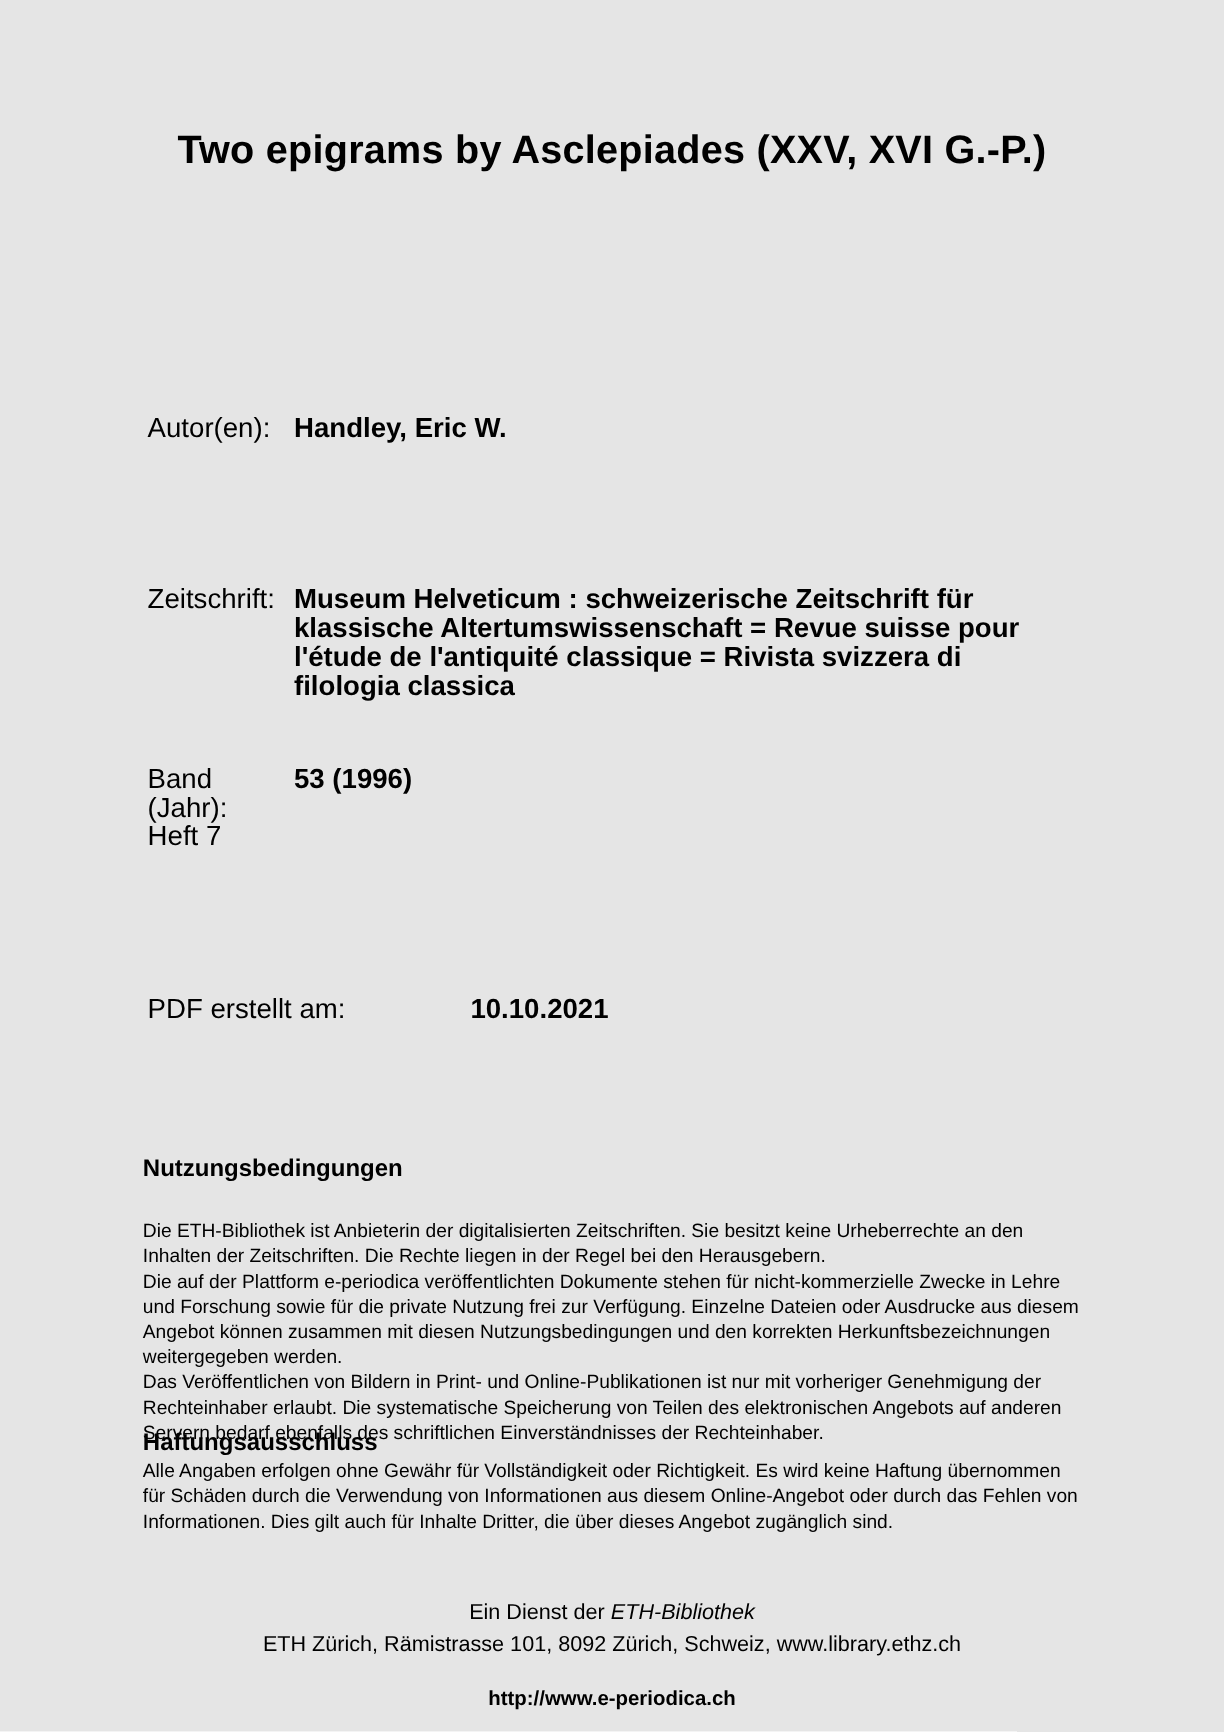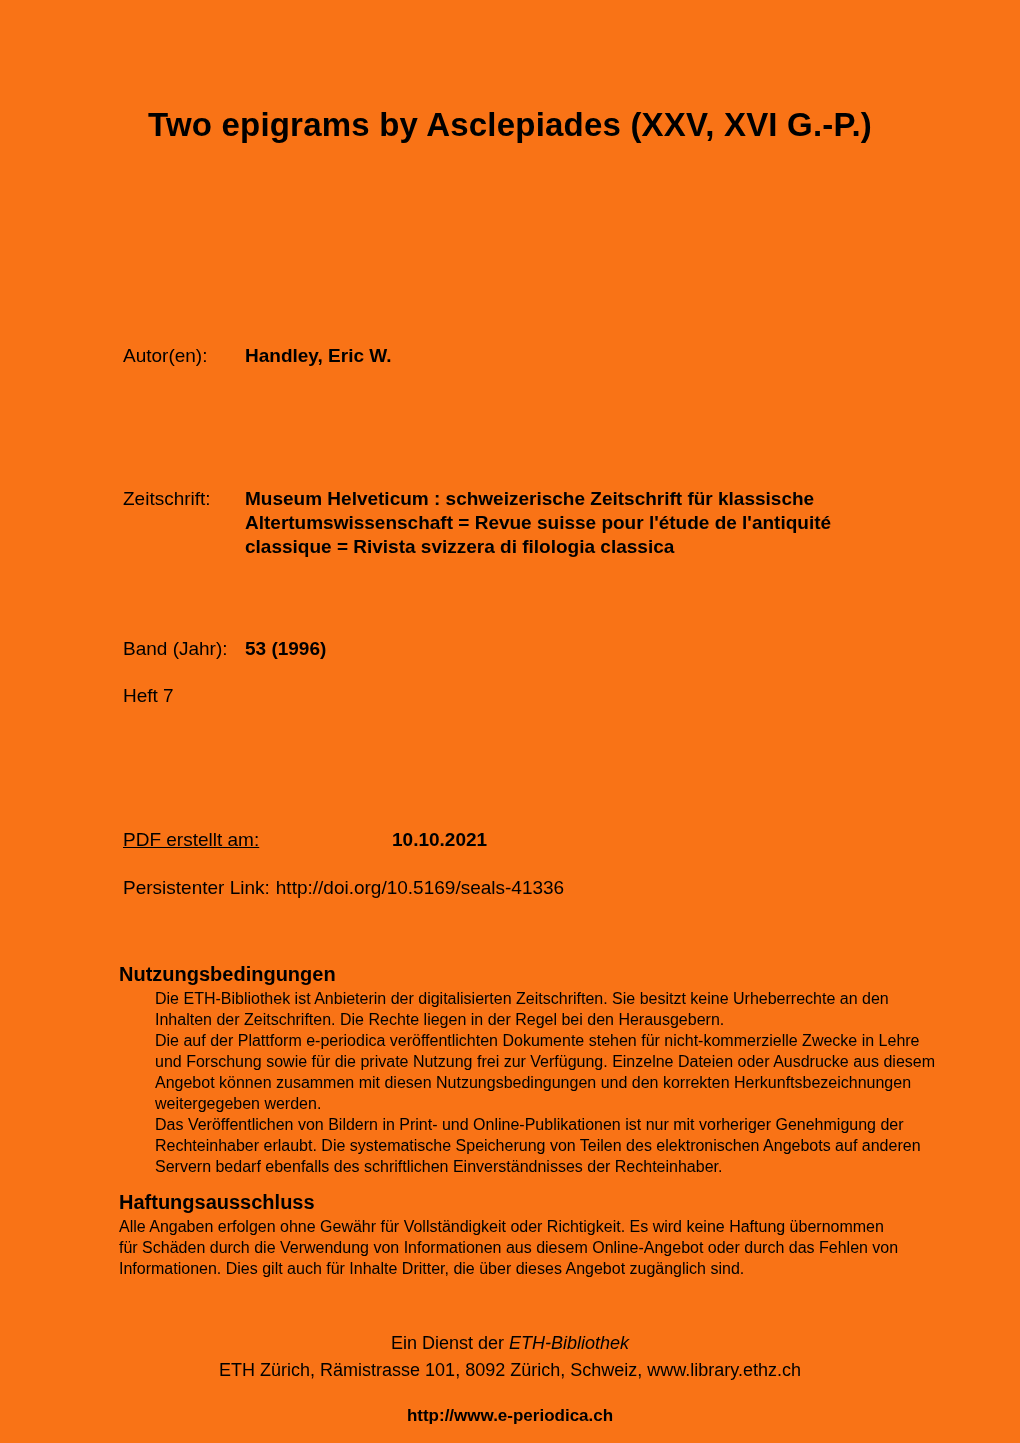--- a/index.html
+++ b/index.html
@@ -7,49 +7,49 @@
   body {
     width: 1020px;
     height: 1443px;
     font-family: "Liberation Sans", sans-serif;
     color: #000000;
   }
   .page {
     position: relative;
     width: 1020px;
     height: 1443px;
-    background: #f97316;
+    background: #e5e5e5;
     overflow: hidden;
   }
   .title {
     position: absolute;
     top: 106px;
     left: 0;
     width: 100%;
     text-align: center;
     font-size: 33px;
     font-weight: bold;
     letter-spacing: 0.2px;
   }
   .meta-row {
     position: absolute;
     left: 123px;
     display: flex;
-    font-size: 19px;
+    font-size: 23px;
     line-height: 24px;
   }
   .meta-label { width: 122px; flex: none; font-weight: normal; }
   .meta-value { font-weight: bold; width: 648px; }
   .row-author      { top: 344px; }
   .row-objecttype  { top: 392px; }
   .row-journal     { top: 487px; }
   .row-band        { top: 637px; }
   .row-heft        { top: 684px; }
   .row-pdf         { top: 828px; }
-  .row-pdf .meta-label { width: 269px; text-decoration: underline; }
+  .row-pdf .meta-label { width: 269px; }
   .row-link        { top: 876px; gap: 6px; }
   .row-link .plain { font-weight: normal; width: auto; }
   .link-url { color: #000000; text-decoration: none; }
   .section-heading {
     position: absolute;
     left: 119px;
     width: 782px;
     font-size: 20px;
     font-weight: bold;
     line-height: 21px;
@@ -57,21 +57,21 @@
   .heading-terms       { top: 964px; }
   .heading-disclaimer  { top: 1192px; }
   .body-block {
     position: absolute;
     left: 119px;
     width: 782px;
     font-size: 16px;
     line-height: 21px;
   }
   .body-block p { margin: 0; }
-  .terms-block      { top: 988px; margin-left: 36px; }
+  .terms-block      { top: 1016px; }
   .disclaimer-block { top: 1216px; }
   .footer-line {
     position: absolute;
     left: 0;
     width: 100%;
     text-align: center;
     font-size: 18px;
     line-height: 24px;
   }
   .footer-service { top: 1331px; }
@@ -108,24 +108,20 @@
 
   <div class="meta-row row-heft">
     <span class="meta-label">Heft 7</span>
   </div>
 
   <div class="meta-row row-pdf">
     <span class="meta-label">PDF erstellt am:</span>
     <span class="meta-value">10.10.2021</span>
   </div>
 
-  <div class="meta-row row-link">
-    <span class="meta-label plain">Persistenter Link:</span>
-    <a href="#" class="link-url plain">http://doi.org/10.5169/seals-41336</a>
-  </div>
 
   <div class="section-heading heading-terms">Nutzungsbedingungen</div>
 
   <div class="body-block terms-block">
     <p>Die ETH-Bibliothek ist Anbieterin der digitalisierten Zeitschriften. Sie besitzt keine Urheberrechte an den Inhalten der Zeitschriften. Die Rechte liegen in der Regel bei den Herausgebern.</p>
     <p>Die auf der Plattform e-periodica veröffentlichten Dokumente stehen für nicht-kommerzielle Zwecke in Lehre und Forschung sowie für die private Nutzung frei zur Verfügung. Einzelne Dateien oder Ausdrucke aus diesem Angebot können zusammen mit diesen Nutzungsbedingungen und den korrekten Herkunftsbezeichnungen weitergegeben werden.</p>
     <p>Das Veröffentlichen von Bildern in Print- und Online-Publikationen ist nur mit vorheriger Genehmigung der Rechteinhaber erlaubt. Die systematische Speicherung von Teilen des elektronischen Angebots auf anderen Servern bedarf ebenfalls des schriftlichen Einverständnisses der Rechteinhaber.</p>
   </div>
 
   <div class="section-heading heading-disclaimer">Haftungsausschluss</div>

